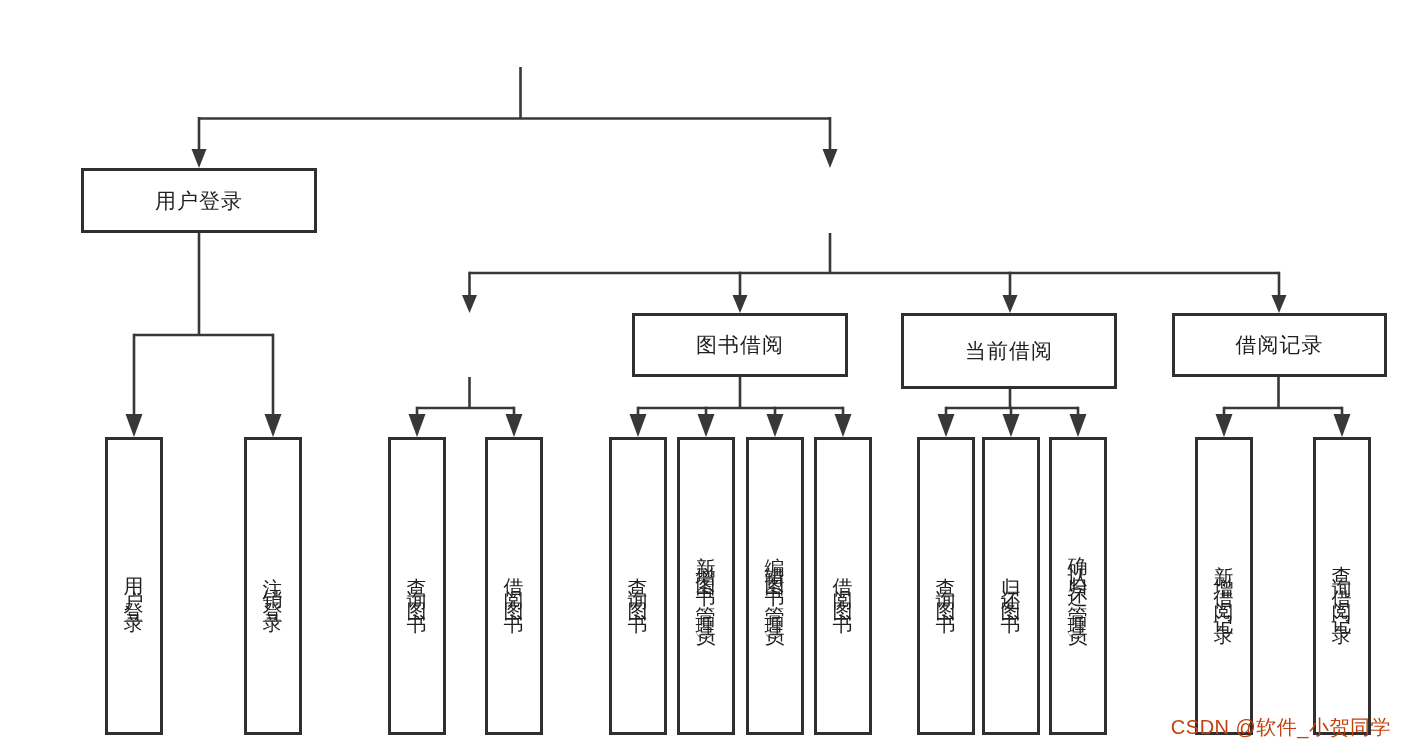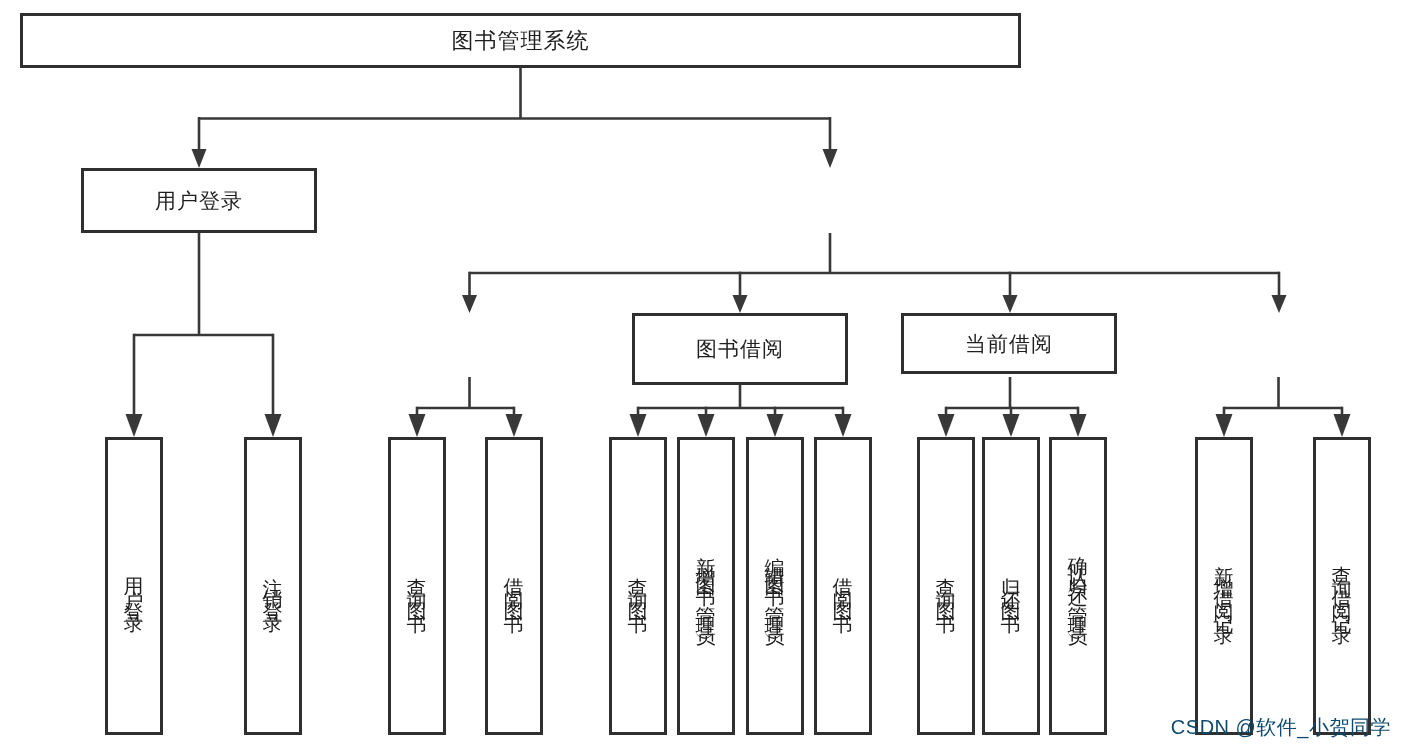--- a/index.html
+++ b/index.html
@@ -17,21 +17,21 @@
   .root .hlabel{font-size:22px;}
   .leaf{left:0;top:437px;width:58px;height:298px;}
   .vlabel{
     writing-mode:vertical-rl;text-orientation:mixed;
     font-size:20px;line-height:1;letter-spacing:12px;
     max-height:288px;white-space:nowrap;
   }
   .vlabel.long{letter-spacing:10px;}
   .watermark{
     position:absolute;top:714px;right:14px;z-index:2;
-    font-size:20px;color:#0c4a6e;letter-spacing:0.5px;white-space:nowrap;
+    font-size:20px;color:#c2410c;letter-spacing:0.5px;white-space:nowrap;
   }
   .wires path{fill:none;stroke:#383838;stroke-width:2.6;}
   .wires polygon{fill:#383838;stroke:none;}
 </style>
 </head>
 <body>
 
 <div class="stage">
 
   <svg class="wires" width="1405" height="747" viewBox="0 0 1405 747">
@@ -103,33 +103,33 @@
     <g>
       <path d="M1278.5 377 V408"></path>
       <path d="M1224 408 H1342"></path>
       <path d="M1224 406.7 V417"></path>
       <polygon points="1215.5,414 1232.5,414 1224,437"></polygon>
       <path d="M1342 406.7 V417"></path>
       <polygon points="1333.5,414 1350.5,414 1342,437"></polygon>
     </g>
   </svg>
 
-  <div class="box root" style="left:20px;top:13px;width:1001px;height:55px">
-    <span class="hlabel">图书管理系统</span>
-  </div>
 
   <div class="box" style="left:81px;top:168px;width:236px;height:65px">
     <span class="hlabel">用户登录</span>
   </div>
 
-  <div class="box" style="left:632px;top:313px;width:216px;height:72px">
+  <div class="box" style="left:632px;top:313px;width:216px;height:64px">
     <span class="hlabel">图书借阅</span>
   </div>
-  <div class="box" style="left:901px;top:313px;width:216px;height:61px">
+  <div class="box" style="left:901px;top:313px;width:216px;height:76px">
     <span class="hlabel">当前借阅</span>
+  </div>
+  <div class="box" style="left:1172px;top:313px;width:215px;height:64px">
+    <span class="hlabel">借阅记录</span>
   </div>
 
   <div class="box leaf" style="left:105px">
     <span class="vlabel">用户登录</span>
   </div>
   <div class="box leaf" style="left:244px">
     <span class="vlabel">注销登录</span>
   </div>
 
   <div class="box leaf" style="left:388px">

